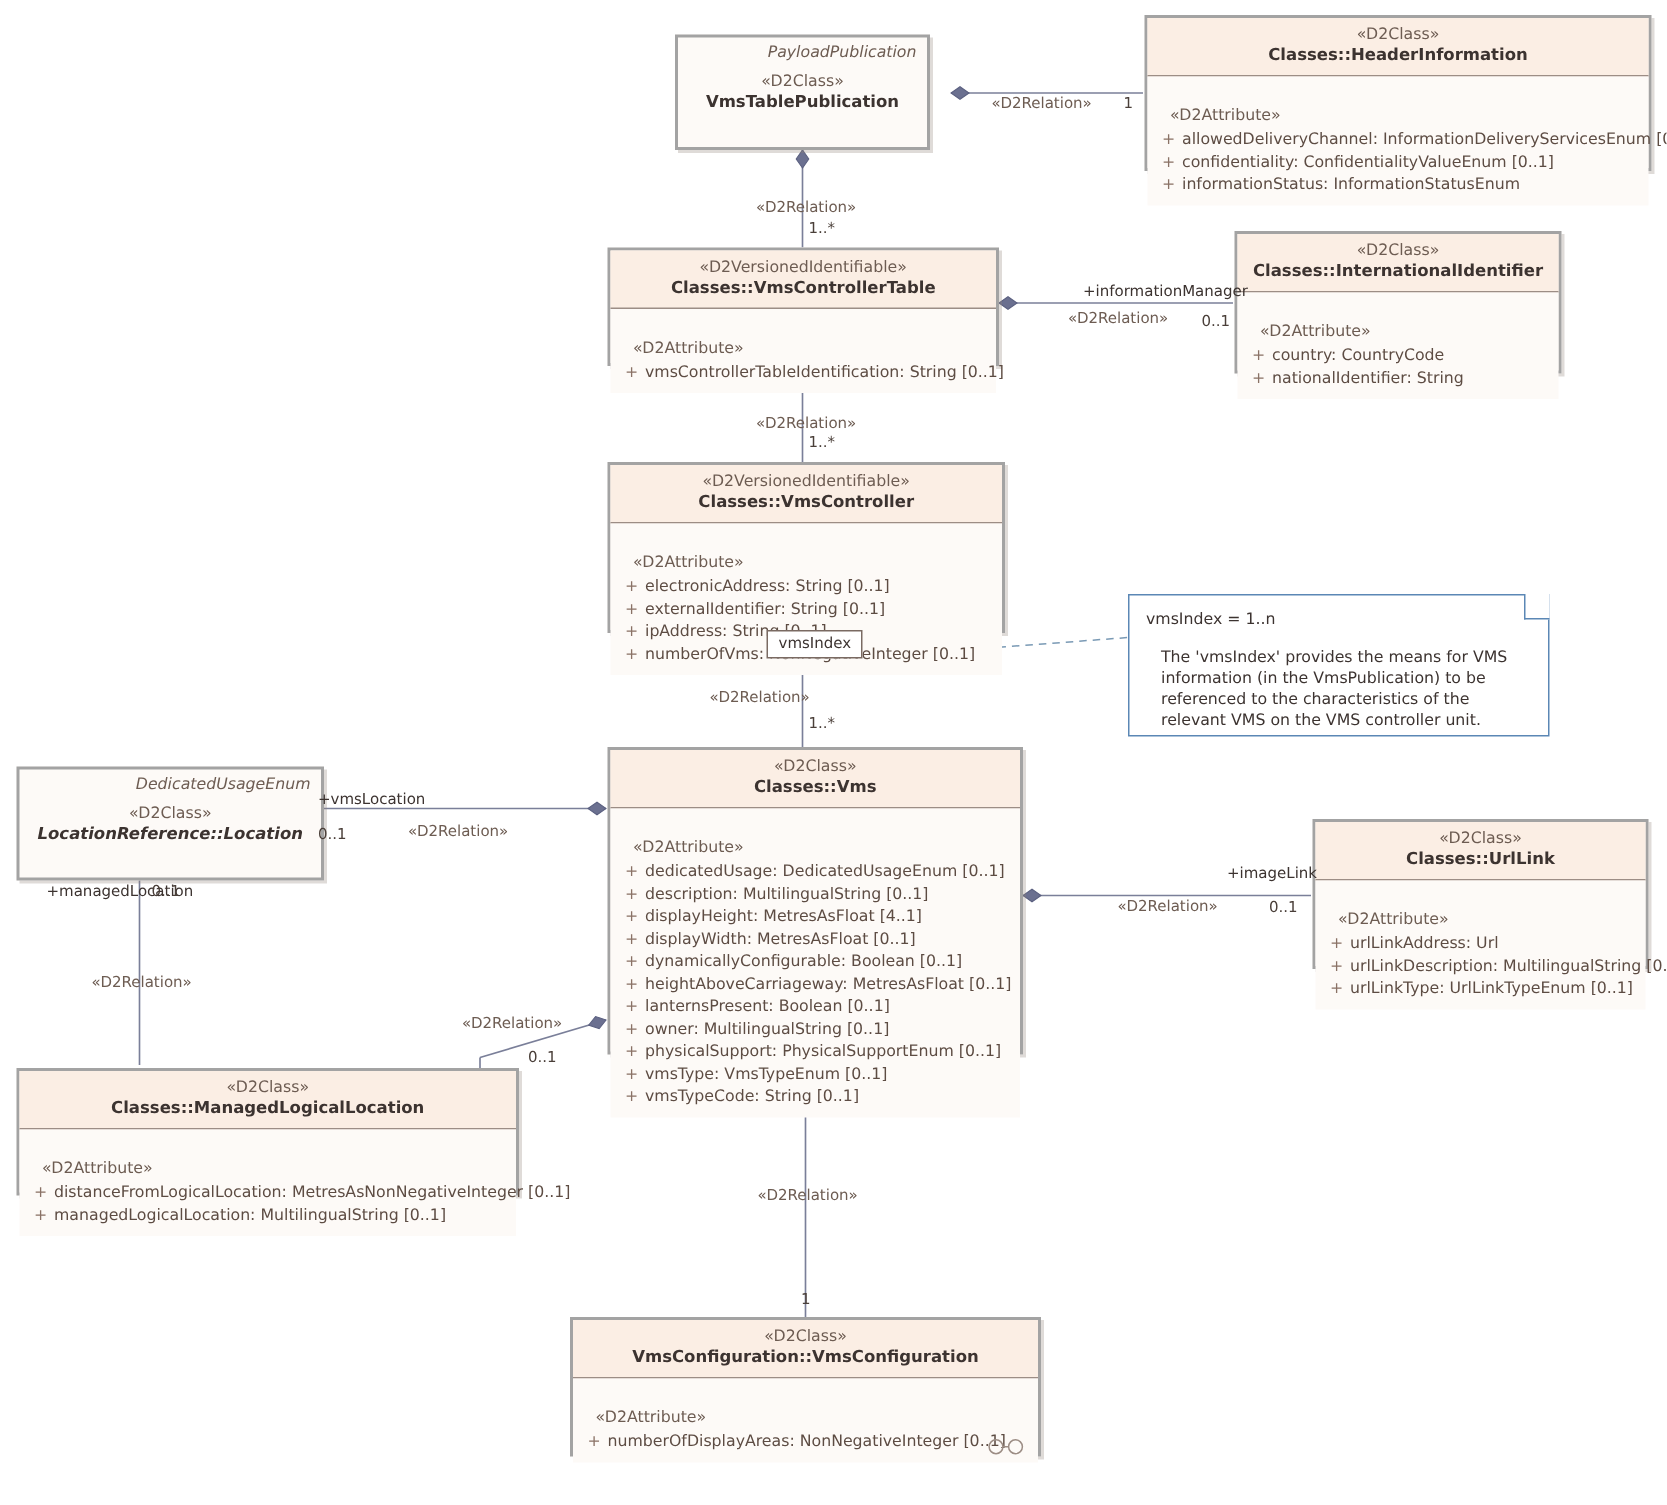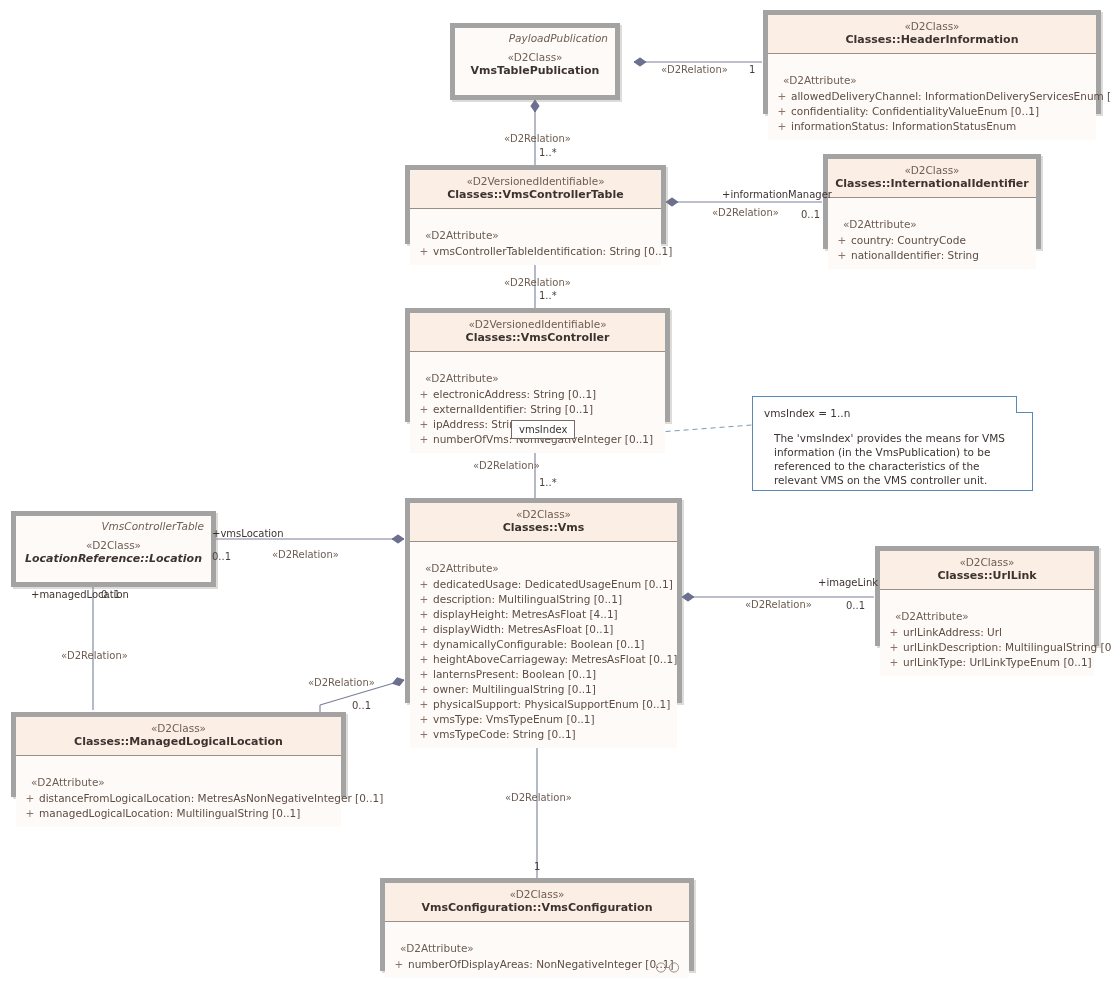--- a/index.html
+++ b/index.html
@@ -8,21 +8,21 @@
     font-family:"DejaVu Sans","Liberation Sans",sans-serif;
     width:1111px;height:1003px;position:relative;overflow:hidden;
     color:#5a4a42;
   }
   #canvas{position:absolute;left:0;top:0;width:1111px;height:1003px;}
   svg.wires{position:absolute;left:0;top:0;width:1111px;height:1003px;pointer-events:none;}
 
   
   .cls{
     position:absolute;
-    border:5px solid #a3a3a3;
+    border:2px solid #a3a3a3;
     background:#fdfaf7;
     box-sizing:border-box;
     box-shadow:2px 2px 0 rgba(150,135,125,.30);
   }
   .cls .hdr{
     background:#fbeee4;
     border-bottom:1px solid #9c8d85;
     padding:5px 6px 6px 6px;
     text-align:center;
     box-sizing:border-box;
@@ -211,21 +211,21 @@
 
   <div class="note" style="left:752px;top:396px;width:281px;height:95px;">
     <div class="fold"></div>
     <p>vmsIndex = 1..n</p>
     <p>The 'vmsIndex' provides the means for VMS information (in the VmsPublication) to be referenced to the characteristics of the relevant VMS on the VMS controller unit.</p>
   </div>
 
   <div class="idxtag" style="left:511px;top:420px;">vmsIndex</div>
 
   <div class="cls noattr" style="left:11px;top:511px;width:205px;height:76px;">
-    <div class="pkgtag">VmsControllerTable</div>
+    <div class="pkgtag">DedicatedUsageEnum</div>
     <div style="text-align:center;padding:6px 6px 0 6px;">
       <div class="stereo">«D2Class»</div>
       <div class="cname ital">LocationReference::Location</div>
     </div>
   </div>
 
   <div class="cls" style="left:405px;top:498px;width:277px;height:205px;">
     <div class="hdr">
       <div class="stereo">«D2Class»</div>
       <div class="cname">Classes::Vms</div>

